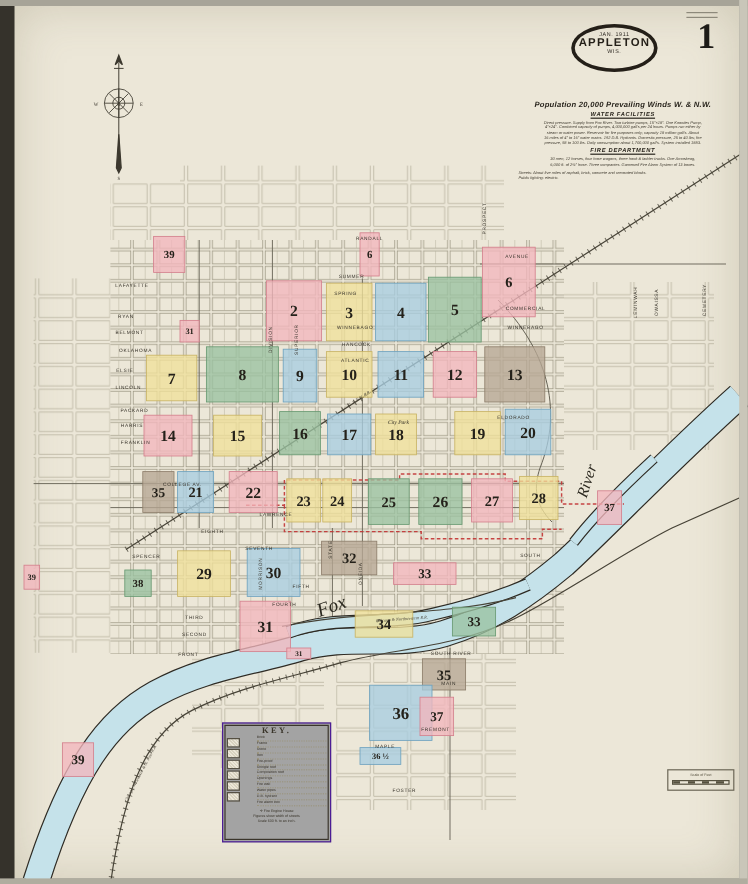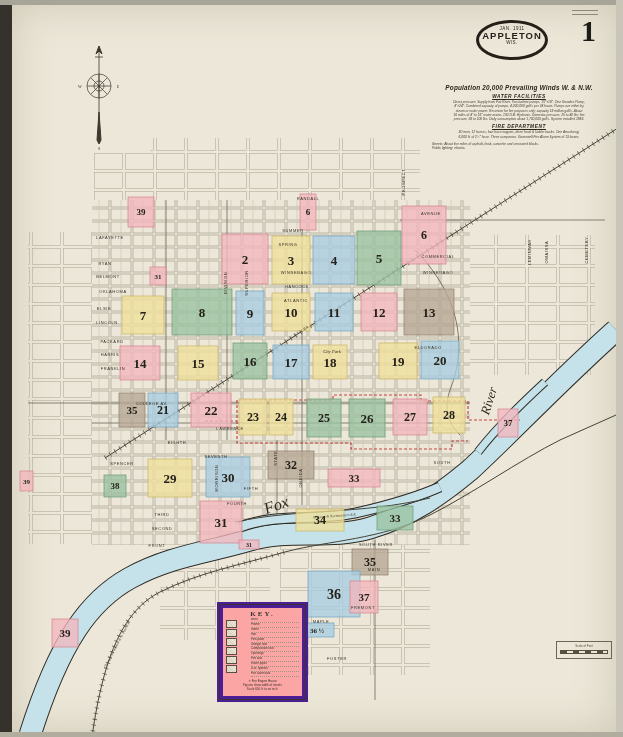--- a/index.html
+++ b/index.html
@@ -23,23 +23,23 @@
   #title-oval .state{font-size:4.5px;letter-spacing:.5px;}
   
   #info-block{left:424px;top:84px;width:190px;text-align:center;color:#2a261e;}
   #info-block .pop{font-size:6.4px;font-style:italic;font-weight:bold;letter-spacing:.2px;}
   #info-block h4{margin:3px 0 1px 0;font-size:4.8px;letter-spacing:.6px;font-weight:bold;
       font-style:italic;text-decoration:underline;}
   #info-block .para div{font-size:3.3px;line-height:4.3px;font-style:italic;color:#433e33;}
   #info-block .para{margin-bottom:1px;}
   #info-block .streets{margin-top:3px;text-align:left;padding-left:8px;}
   
-  #key-box{left:185px;top:602px;width:91px;height:100px;border:6px solid #4c1d95;
-      outline:1px solid #3a352b;outline-offset:-3px;background:#fca5a5;color:#39342a;
-      padding:2px 3px;box-sizing:border-box;margin-left:32px;}
+  #key-box{left:185px;top:602px;width:91px;height:100px;border:1px solid #4c1d95;
+      outline:1px solid #3a352b;outline-offset:-3px;background:#a3a3a3;color:#39342a;
+      padding:2px 3px;box-sizing:border-box;}
   #key-box .key-title{text-align:center;font-family:"Liberation Serif",serif;font-weight:bold;
       font-size:7px;letter-spacing:2px;}
   .key-cols{display:flex;gap:3px;}
   .key-sym-col{width:22px;display:flex;flex-wrap:wrap;gap:1px;align-content:flex-start;padding-top:2px;}
   .key-sym{width:9px;height:6px;border:.5px solid #555043;background:
       repeating-linear-gradient(45deg,#d8d2bf 0 1px,#ece7d8 1px 2px);}
   .key-list{flex:1;}
   .key-line{font-size:3px;line-height:3.9px;white-space:nowrap;overflow:hidden;
       border-bottom:.5px dotted #9b957f;}
   .key-bottom{font-size:3px;line-height:4px;text-align:center;margin-top:2px;}

